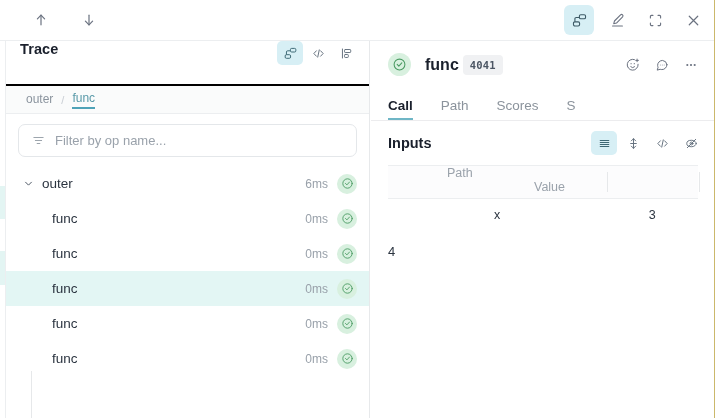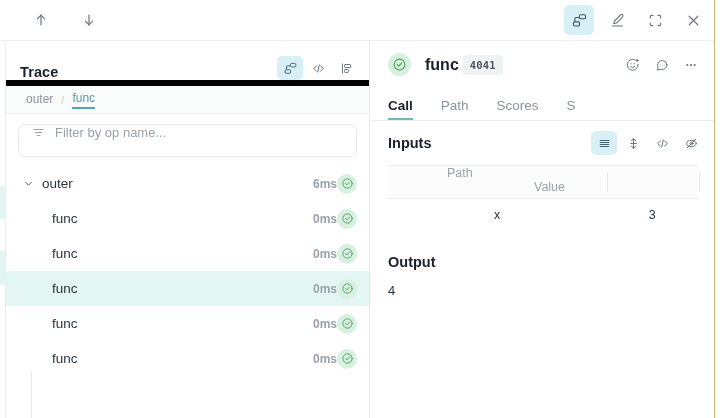--- a/index.html
+++ b/index.html
@@ -86,23 +86,23 @@
     left: 6px; top: 41px;
     width: 364px; height: 377px;
     background: #ffffff;
     border-right: 1px solid #e7e9eb;
     box-sizing: border-box;
     overflow: hidden;
   }
   .panel-header {
     position: relative;
     height: 45px;
-    border-bottom: 6px solid #000000;
-    display: flex;
-    align-items: flex-end;
+    border-bottom: 2px solid #000000;
+    display: flex;
+    align-items: flex-start;
     padding: 0 10px 0 14px;
     box-sizing: border-box;
   }
   .panel-title {
     font-size: 14.5px;
     font-weight: bold;
     color: #1a202c;
     letter-spacing: .1px;
   }
   .panel-header-icons {
@@ -147,21 +147,21 @@
 
   .filter-wrap {
     padding: 10px 12px 9px 12px;
     box-sizing: border-box;
   }
   .filter-box {
     height: 33px;
     border: 1px solid #e4e7ea;
     border-radius: 7px;
     display: flex;
-    align-items: flex-start;
+    align-items: center;
     gap: 9px;
     padding: 0 12px;
     background: #ffffff;
     box-sizing: border-box;
   }
   .filter-icon { color: #9aa2ab; display: flex; }
   .filter-text {
     font-size: 13px;
     color: #9aa2ab;
   }
@@ -188,21 +188,21 @@
   }
   .tree-row .label {
     font-size: 13.5px;
     color: #2b3440;
   }
   .tree-row.child { padding-left: 46px; }
   .tree-row .dur {
     margin-left: auto;
     font-size: 12px;
     color: #99a1aa;
-    font-weight: bold;
+    margin-right: 9px;
   }
   .status-dot {
     width: 20px; height: 20px;
     border-radius: 50%;
     background: #d8f0df;
     display: flex;
     align-items: center;
     justify-content: center;
     flex: 0 0 auto;
   }
@@ -653,19 +653,18 @@
           <span class="col-div right"></span>
         </div>
         <div class="io-row">
           <span class="io-cell path">x</span>
           <span class="io-cell value">3</span>
         </div>
       </div>
     </div>
 
     <div>
-      <div class="out-title">Output</div>
       <div class="out-value">4</div>
     </div>
   </div>
 
   <div class="right-edge"></div>
 </div>
 
 </body></html>

